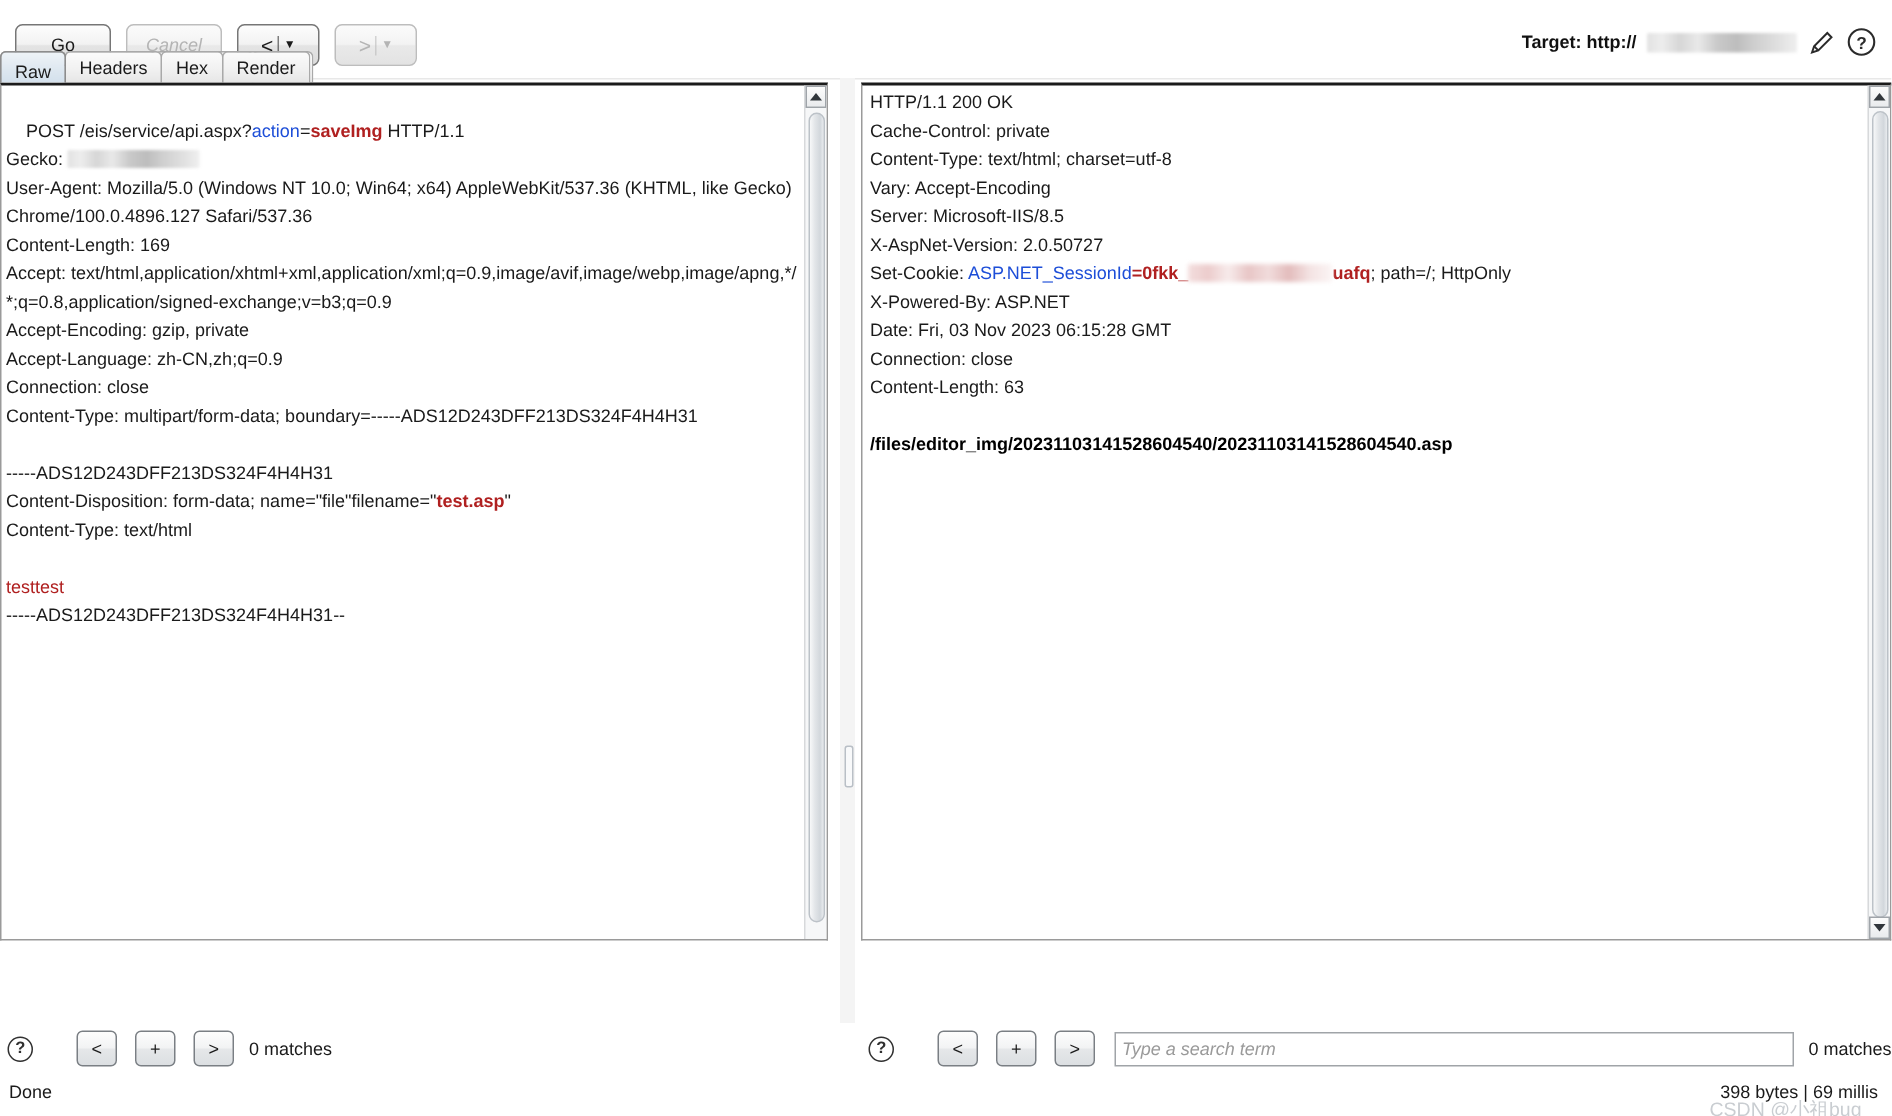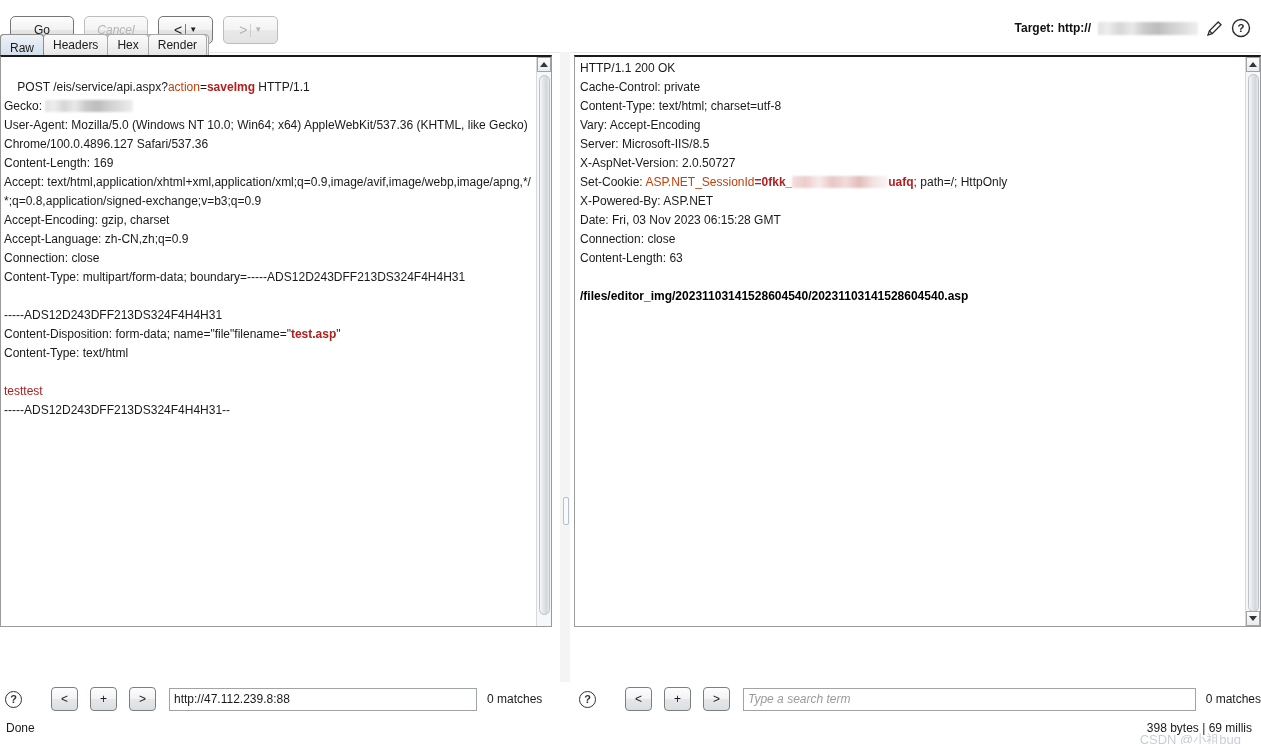--- a/index.html
+++ b/index.html
@@ -165,21 +165,21 @@
     left: 3px; top: 2px;
     right: 17px;
     font-family: "Liberation Sans", sans-serif;
     font-size: 12px;
     line-height: 19px;
     white-space: pre-wrap;
     word-break: break-all;
     color: #1a1a1a;
   }
   #editor-response .editor-text { left: 5px; }
-  .tok-blue { color: #c2410c; }
+  .tok-blue { color: #1d4ed8; }
   .tok-red  { color: #b02020; font-weight: bold; }
   .tok-body { color: #b02020; }
   .resp-body-line { font-weight: bold; color: #000; }
   .cookie-redact {
     display: inline-block;
     width: 96px; height: 12px;
     vertical-align: -2px;
     border-radius: 1px;
     background: linear-gradient(to right,
       #f3dede 0%, #eccccc 14%, #f7ebeb 28%, #e8c6c6 42%,
@@ -363,21 +363,21 @@
   </div>
 </div>
 
 <div class="editor" id="editor-request">
   <div class="editor-text">
     <span>POST</span> <span>/eis/service/api.aspx?</span><span class="tok-blue">action</span><span>=</span><span class="tok-red">saveImg</span><span> HTTP/1.1</span>
 <span>Gecko: </span><span class="redact" id="host-redact"></span>
 <span>User-Agent: Mozilla/5.0 (Windows NT 10.0; Win64; x64) AppleWebKit/537.36 (KHTML, like Gecko) Chrome/100.0.4896.127 Safari/537.36</span>
 <span>Content-Length: 169</span>
 <span>Accept: text/html,application/xhtml+xml,application/xml;q=0.9,image/avif,image/webp,image/apng,*/*;q=0.8,application/signed-exchange;v=b3;q=0.9</span>
-<span>Accept-Encoding: gzip, charset</span>
+<span>Accept-Encoding: gzip, private</span>
 <span>Accept-Language: zh-CN,zh;q=0.9</span>
 <span>Connection: close</span>
 <span>Content-Type: multipart/form-data; boundary=-----ADS12D243DFF213DS324F4H4H31</span>
 
 <span>-----ADS12D243DFF213DS324F4H4H31</span>
 <span>Content-Disposition: form-data; name="file"filename="</span><span class="tok-red">test.asp</span><span>"</span>
 <span>Content-Type: text/html</span>
 
 <span class="tok-body">testtest</span>
 <span>-----ADS12D243DFF213DS324F4H4H31--</span></div>
@@ -394,21 +394,20 @@
   <div class="circ-help" style="margin-left:5px">?</div>
   <div class="sbtn" style="margin-left:29px">
     <span>&lt;</span>
   </div>
   <div class="sbtn" style="margin-left:12px">
     <span>+</span>
   </div>
   <div class="sbtn" style="margin-left:12px">
     <span>&gt;</span>
   </div>
-  <input class="search-input" style="margin-left: 13px; width: 308px;" value="http://47.112.239.8:88" placeholder="Type a search term">
   <span class="matches" style="margin-left:10px">0 matches</span>
 </div>
 
 <div id="splitter">
   <div class="grip"></div>
 </div>
 
 <div class="panel" id="panel-response">
   <div class="panel-title">Response</div>
 </div>

